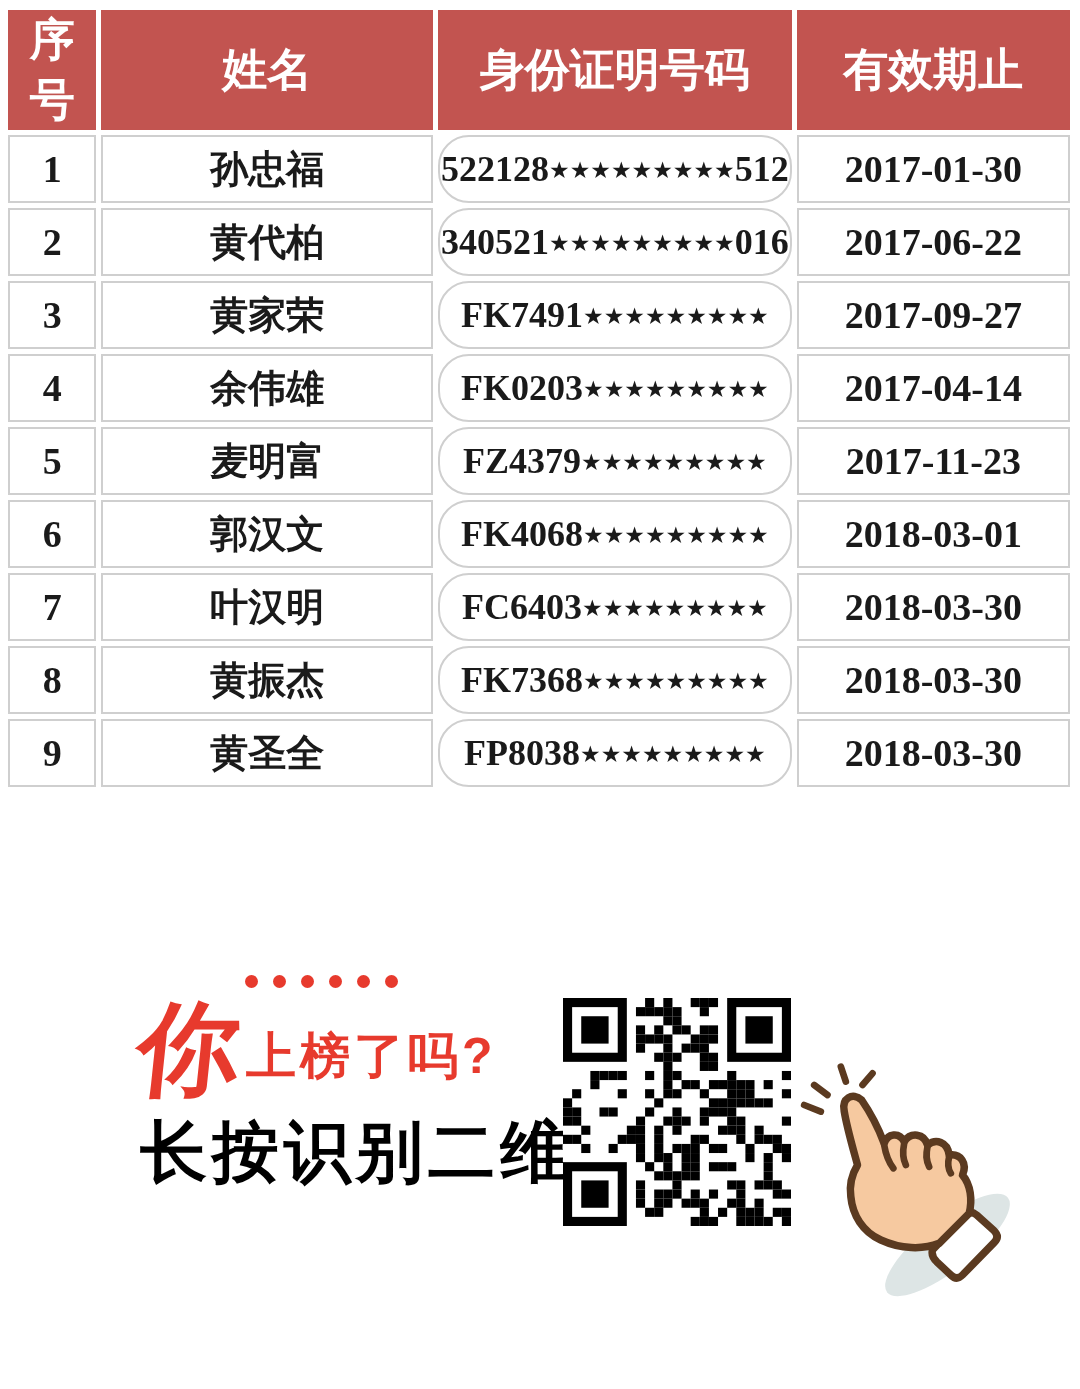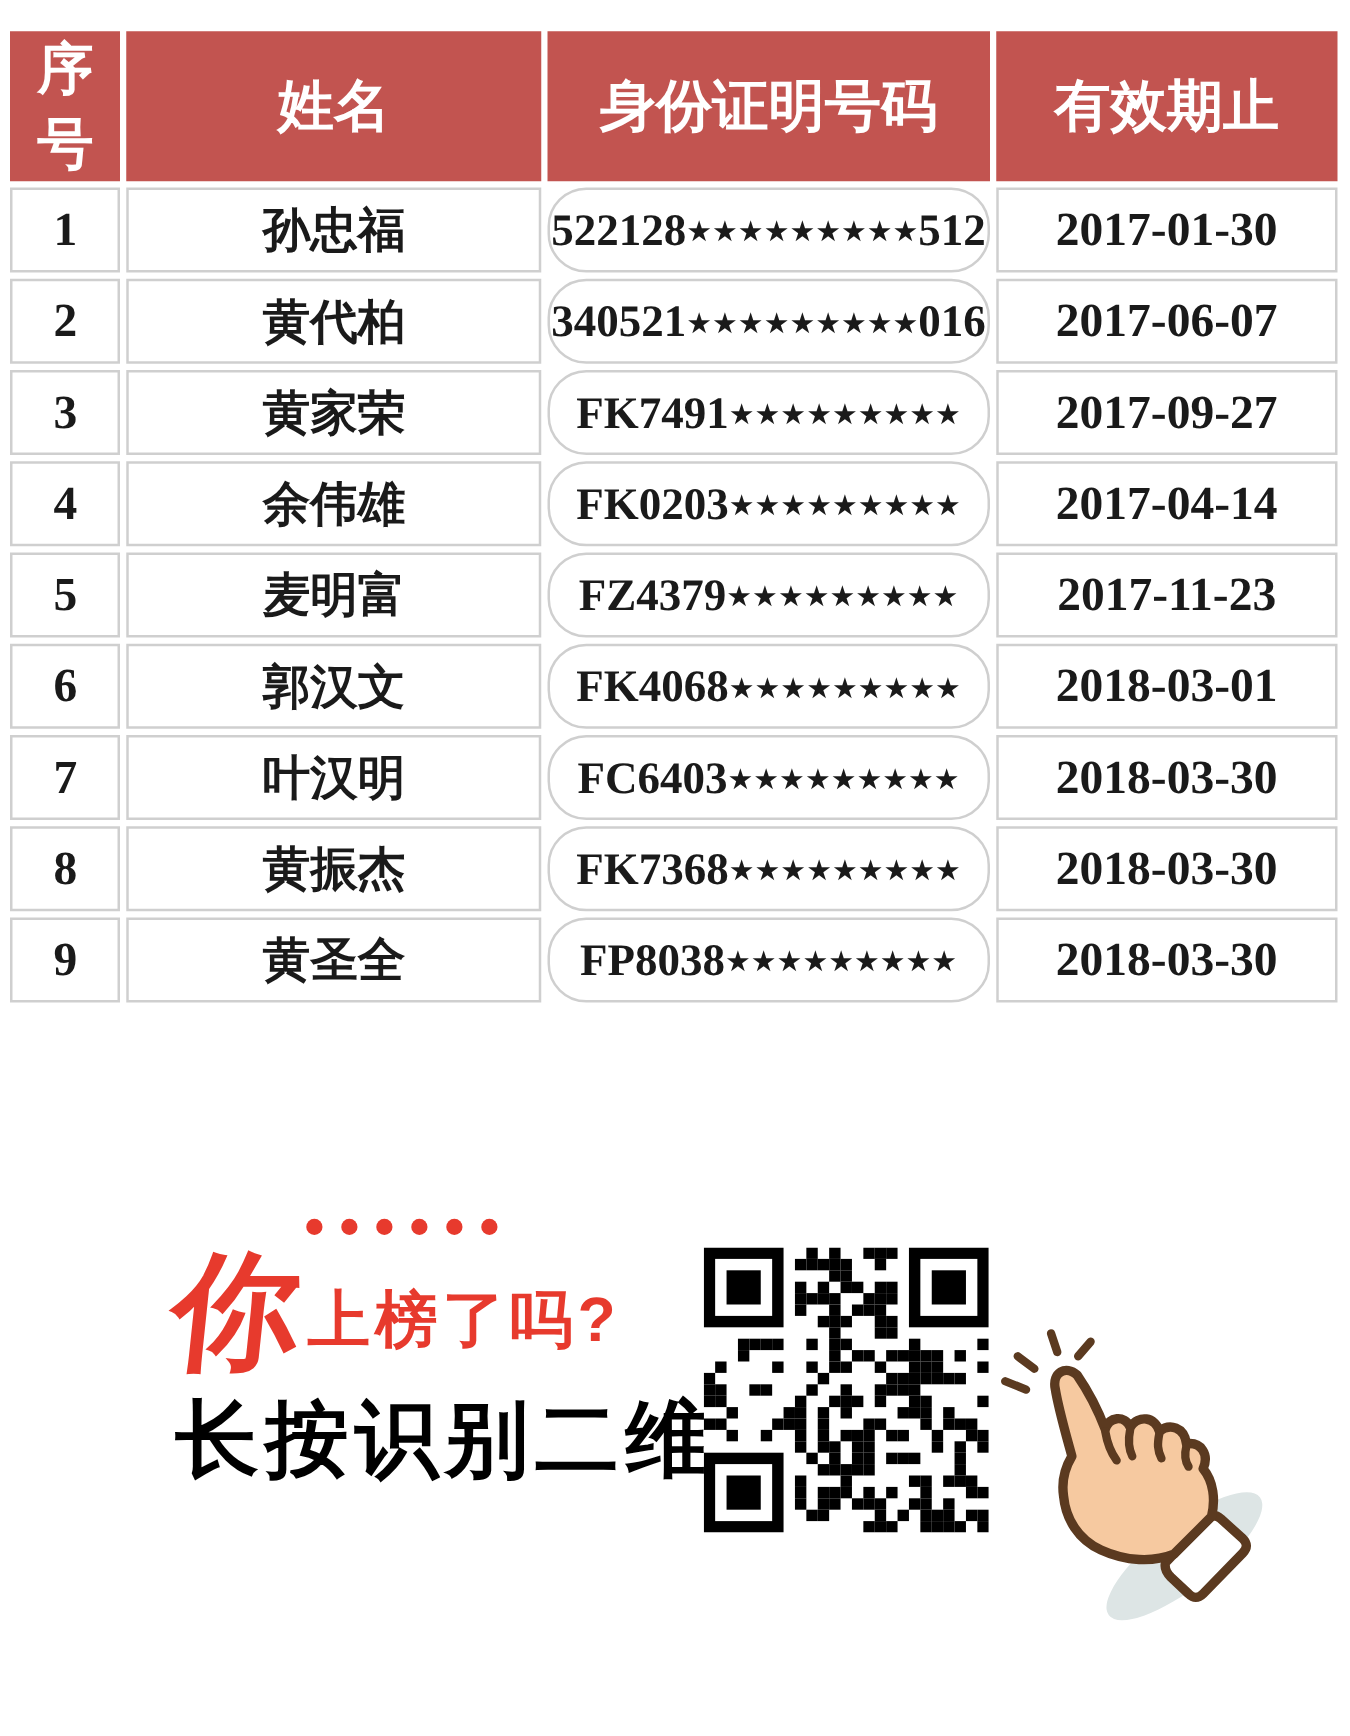--- a/index.html
+++ b/index.html
@@ -6,21 +6,21 @@
   .page{
     position:relative;
     width:1080px;height:1389px;
     background:#ffffff;
     overflow:hidden;
     font-family:"Liberation Sans",sans-serif;
   }
 
   
   table.roster{
-    position:absolute;top:20px;left:3px;
+    position:absolute;top:5px;left:3px;
     width:1072px;
     border-collapse:separate;
     border-spacing:5px;
     table-layout:fixed;
   }
   col.c-no{width:88px;}
   col.c-name{width:330px;}
   col.c-id{width:352px;}
   col.c-date{width:272px;}
   table.roster th{
@@ -113,21 +113,21 @@
       <tr>
         <td>1</td>
         <td>孙忠福</td>
         <td class="id-cell"><span>522128</span><span class="mask">★★★★★★★★★</span><span>512</span></td>
         <td>2017-01-30</td>
       </tr>
       <tr>
         <td>2</td>
         <td>黄代柏</td>
         <td class="id-cell"><span>340521</span><span class="mask">★★★★★★★★★</span><span>016</span></td>
-        <td>2017-06-07</td>
+        <td>2017-06-22</td>
       </tr>
       <tr>
         <td>3</td>
         <td>黄家荣</td>
         <td class="id-cell"><span>FK7491</span><span class="mask">★★★★★★★★★</span><span></span></td>
         <td>2017-09-27</td>
       </tr>
       <tr>
         <td>4</td>
         <td>余伟雄</td>

